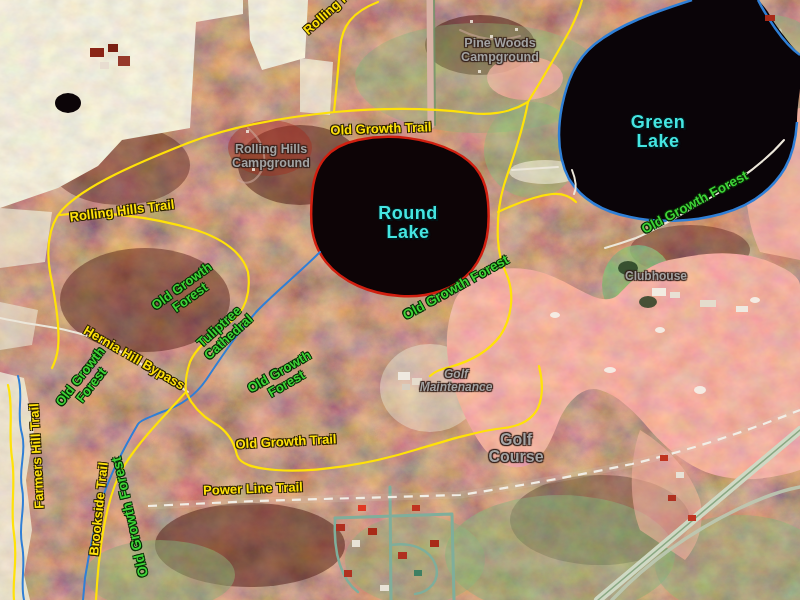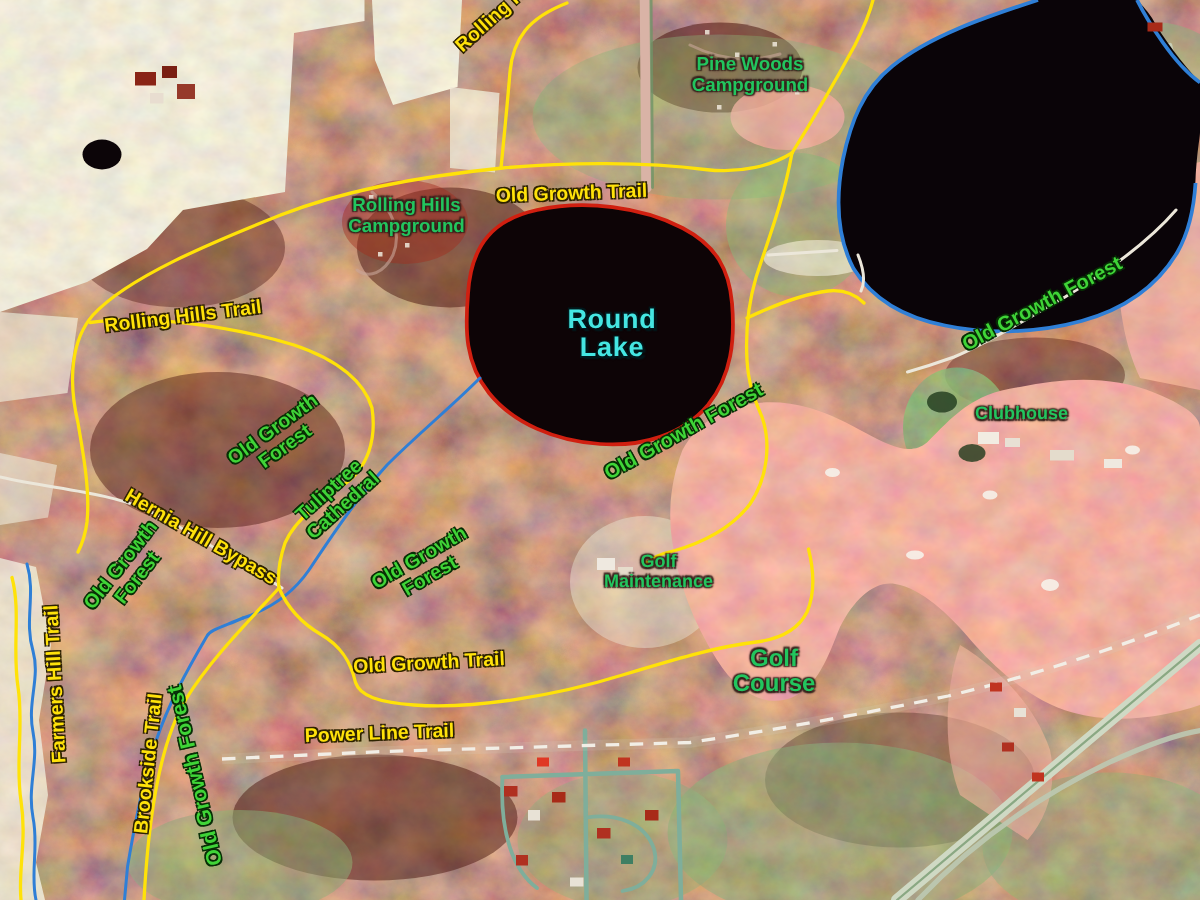--- a/index.html
+++ b/index.html
@@ -12,21 +12,21 @@
     position:absolute;font-weight:bold;white-space:nowrap;
     line-height:1.08;text-align:center;pointer-events:none;
   }
   .wrap{white-space:normal;}
   .yellow{color:#ffe20a;font-size:13px;
     text-shadow:-1px -1px 0 #2e2300,1px -1px 0 #2e2300,-1px 1px 0 #2e2300,1px 1px 0 #2e2300;}
   .green{color:#3fd437;font-size:13px;
     text-shadow:-1px -1px 0 #072e05,1px -1px 0 #072e05,-1px 1px 0 #072e05,1px 1px 0 #072e05;}
   .cyan{color:#45e6e2;font-size:18px;letter-spacing:.5px;
     text-shadow:-1px -1px 0 #00191c,1px -1px 0 #00191c,-1px 1px 0 #00191c,2px 2px 1px #00191c;}
-  .white{color:#22c55e;font-size:12.5px;
+  .white{color:#a3a3a3;font-size:12.5px;
     text-shadow:-1px -1px 1px #33201a,1px -1px 1px #33201a,-1px 1px 1px #33201a,1px 1px 1px #33201a;}
 </style>
 </head>
 <body>
 
 <div id="map-canvas">
 
 <svg width="800" height="600" viewBox="0 0 800 600">
   <defs>
     <filter id="forestNoise" x="-5%" y="-5%" width="110%" height="110%">
@@ -206,26 +206,27 @@
     <rect x="358" y="505" width="8" height="6" fill="#e03824"></rect>
     <rect x="412" y="505" width="8" height="6" fill="#c03420"></rect>
     <rect x="660" y="455" width="8" height="6" fill="#c03420"></rect>
     <rect x="676" y="472" width="8" height="6" fill="#e8e2d6"></rect>
     <rect x="668" y="495" width="8" height="6" fill="#b03020"></rect>
     <rect x="688" y="515" width="8" height="6" fill="#c03420"></rect>
     <rect x="765" y="15" width="10" height="6" fill="#a82a18"></rect>
   </g>
 </svg>
 
+<div class="lbl cyan wrap" style="left:658px;top:132px;width:72px;transform:translate(-50%,-50%);">Green Lake</div>
 
 <div class="lbl cyan wrap" style="left:408px;top:223px;width:76px;transform:translate(-50%,-50%);">Round Lake</div>
 
 <div class="lbl white wrap" style="left:500px;top:50px;width:100px;transform:translate(-50%,-50%);">Pine Woods Campground</div>
 
-<div class="lbl white wrap" style="left:271px;top:144px;width:80px;transform:translate(-50%,-50%);text-align:center;">Rolling Hills Campground</div>
+<div class="lbl white wrap" style="left:271px;top:156px;width:80px;transform:translate(-50%,-50%);text-align:center;">Rolling Hills Campground</div>
 
 <div class="lbl yellow" style="left:122px;top:211px;transform:translate(-50%,-50%) rotate(-7deg);">Rolling Hills Trail</div>
 
 <div class="lbl yellow" style="left:301px;top:27px;transform:rotate(-42deg);transform-origin:0 0;">Rolling Hills Trail</div>
 
 <div class="lbl yellow" style="left:381px;top:129px;transform:translate(-50%,-50%) rotate(-2deg);">Old Growth Trail</div>
 
 <div class="lbl yellow" style="left:286px;top:442px;transform:translate(-50%,-50%) rotate(-3deg);">Old Growth Trail</div>
 
 <div class="lbl yellow" style="left:253px;top:489px;transform:translate(-50%,-50%) rotate(-2deg);">Power Line Trail</div>
@@ -243,19 +244,19 @@
 <div class="lbl green wrap" style="left:283px;top:378px;width:82px;transform:translate(-50%,-50%) rotate(-30deg);">Old Growth Forest</div>
 
 <div class="lbl green" style="left:130px;top:517px;font-size:14px;transform:translate(-50%,-50%) rotate(-103deg);">Old Growth Forest</div>
 
 <div class="lbl green" style="left:456px;top:288px;font-size:13.5px;transform:translate(-50%,-50%) rotate(-29deg);">Old Growth Forest</div>
 
 <div class="lbl green" style="left:695px;top:203px;font-size:13.5px;transform:translate(-50%,-50%) rotate(-28deg);">Old Growth Forest</div>
 
 <div class="lbl green wrap" style="left:224px;top:332px;width:88px;transform:translate(-50%,-50%) rotate(-42deg);">Tuliptree Cathedral</div>
 
-<div class="lbl white wrap" style="left:439px;top:381px;font-size:12px;width:90px;transform:translate(-50%,-50%);">Golf Maintenance</div>
+<div class="lbl white wrap" style="left:456px;top:381px;font-size:12px;width:90px;transform:translate(-50%,-50%);font-style:italic;">Golf Maintenance</div>
 
 <div class="lbl white wrap" style="left:516px;top:448px;font-size:16px;width:55px;transform:translate(-50%,-50%);">Golf Course</div>
 
-<div class="lbl white" style="left:681px;top:276px;font-size:12px;transform:translate(-50%,-50%);">Clubhouse</div>
+<div class="lbl white" style="left:656px;top:276px;font-size:12px;transform:translate(-50%,-50%);">Clubhouse</div>
 
 </div>
 
 </body></html>

